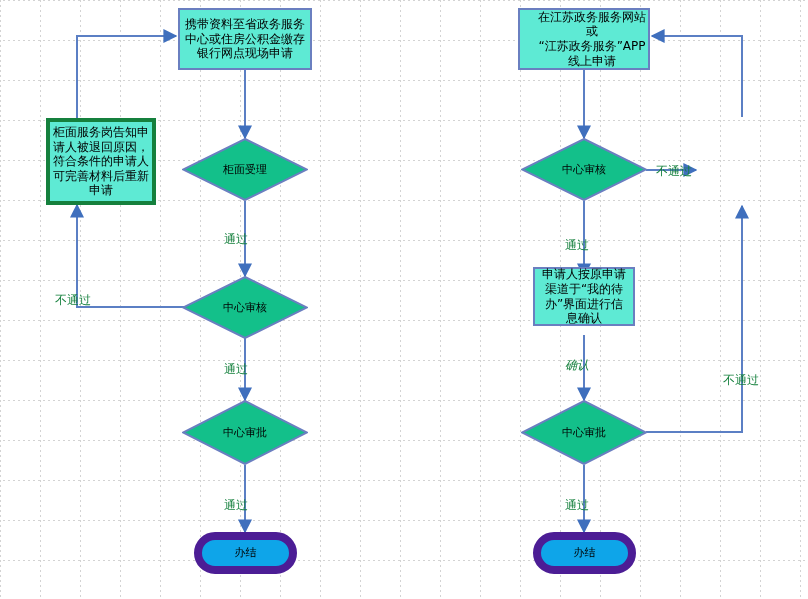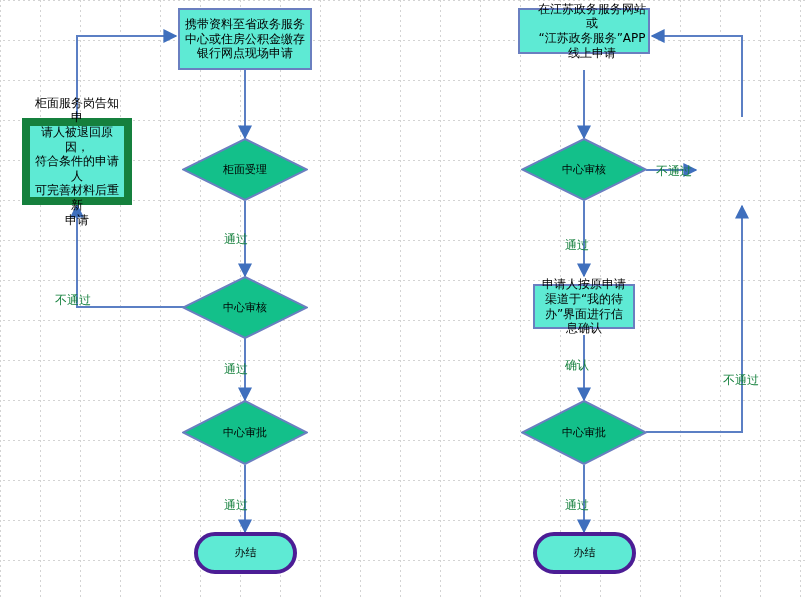--- a/index.html
+++ b/index.html
@@ -34,25 +34,26 @@
     color:#000000;
     line-height:1.22;
     white-space:pre-line;
   }
   .rect{
     background:#5eead4;
     border:2px solid #6a7fc0;
     justify-content:center;
   }
   .rect.black{
-    border:8px solid #15803d;
+    border:4px solid #15803d;
+    margin-left:24px;
   }
   .stadium{
-    background:#5eead4;
-    border:4px solid #4c1d95;
+    background:#0ea5e9;
+    border:8px solid #4c1d95;
     border-radius:30px;
   }
   .diamond-wrap{position:absolute;}
   .diamond-label{
     position:absolute;left:0;top:0;width:100%;height:100%;
     display:flex;align-items:center;justify-content:center;
     color:#000;text-align:center;
   }
   .edge-label{
     position:absolute;
@@ -117,21 +118,21 @@
       <path d="M 646 432 L 742 432 L 742 206" marker-end="url(#arr)"></path>
     </g>
   </svg>
 
   <div class="node rect f12" style="left:178px;top:8px;width:134px;height:62px;">
     <span>携带资料至省政务服务
 中心或住房公积金缴存
 银行网点现场申请</span>
   </div>
 
-  <div class="node rect f12" style="left:518px;top:8px;width:132px;height:46px;padding-left:16px;">
+  <div class="node rect f12" style="left:518px;top:8px;width:132px;height:62px;padding-left:16px;">
     <span>在江苏政务服务网站或
 “江苏政务服务”APP
 线上申请</span>
   </div>
 
   <div class="node rect black f12" style="left:22px;top:118px;width:110px;height:87px;">
     <span>柜面服务岗告知申
 请人被退回原因，
 符合条件的申请人
 可完善材料后重新
@@ -160,21 +161,21 @@
     <div class="diamond-label f13">中心审批</div>
   </div>
 
   <div class="diamond-wrap" style="left:521px;top:138px;width:126px;height:63px;">
     <svg width="126" height="63" viewBox="0 0 126 63">
       <polygon points="63,1 125,31.5 63,62 1,31.5" fill="#13c08a" stroke="#6a7fc0" stroke-width="2"></polygon>
     </svg>
     <div class="diamond-label f13">中心审核</div>
   </div>
 
-  <div class="node rect f12" style="left:533px;top:284px;width:102px;height:45px;">
+  <div class="node rect f12" style="left:533px;top:267px;width:102px;height:59px;">
     <span>申请人按原申请
 渠道于“我的待
 办”界面进行信
 息确认</span>
   </div>
 
   <div class="diamond-wrap" style="left:521px;top:400px;width:126px;height:65px;">
     <svg width="126" height="65" viewBox="0 0 126 65">
       <polygon points="63,1 125,32.5 63,64 1,32.5" fill="#13c08a" stroke="#6a7fc0" stroke-width="2"></polygon>
     </svg>
@@ -192,21 +193,21 @@
   <div class="edge-label f12" style="left:224px;top:231px;">通过</div>
 
   <div class="edge-label f12" style="left:224px;top:361px;">通过</div>
 
   <div class="edge-label f12" style="left:224px;top:497px;">通过</div>
 
   <div class="edge-label f12" style="left:55px;top:292px;">不通过</div>
 
   <div class="edge-label f12" style="left:565px;top:237px;">通过</div>
 
-  <div class="edge-label f12" style="left:565px;top:357px;">确认</div>
+  <div class="edge-label f12" style="left:565px;top:357px;font-style:italic;">确认</div>
 
   <div class="edge-label f12" style="left:565px;top:497px;">通过</div>
 
   <div class="edge-label f12" style="left:656px;top:163px;">不通过</div>
 
   <div class="edge-label f12" style="left:723px;top:372px;">不通过</div>
 
 </div>
 
 </body></html>

